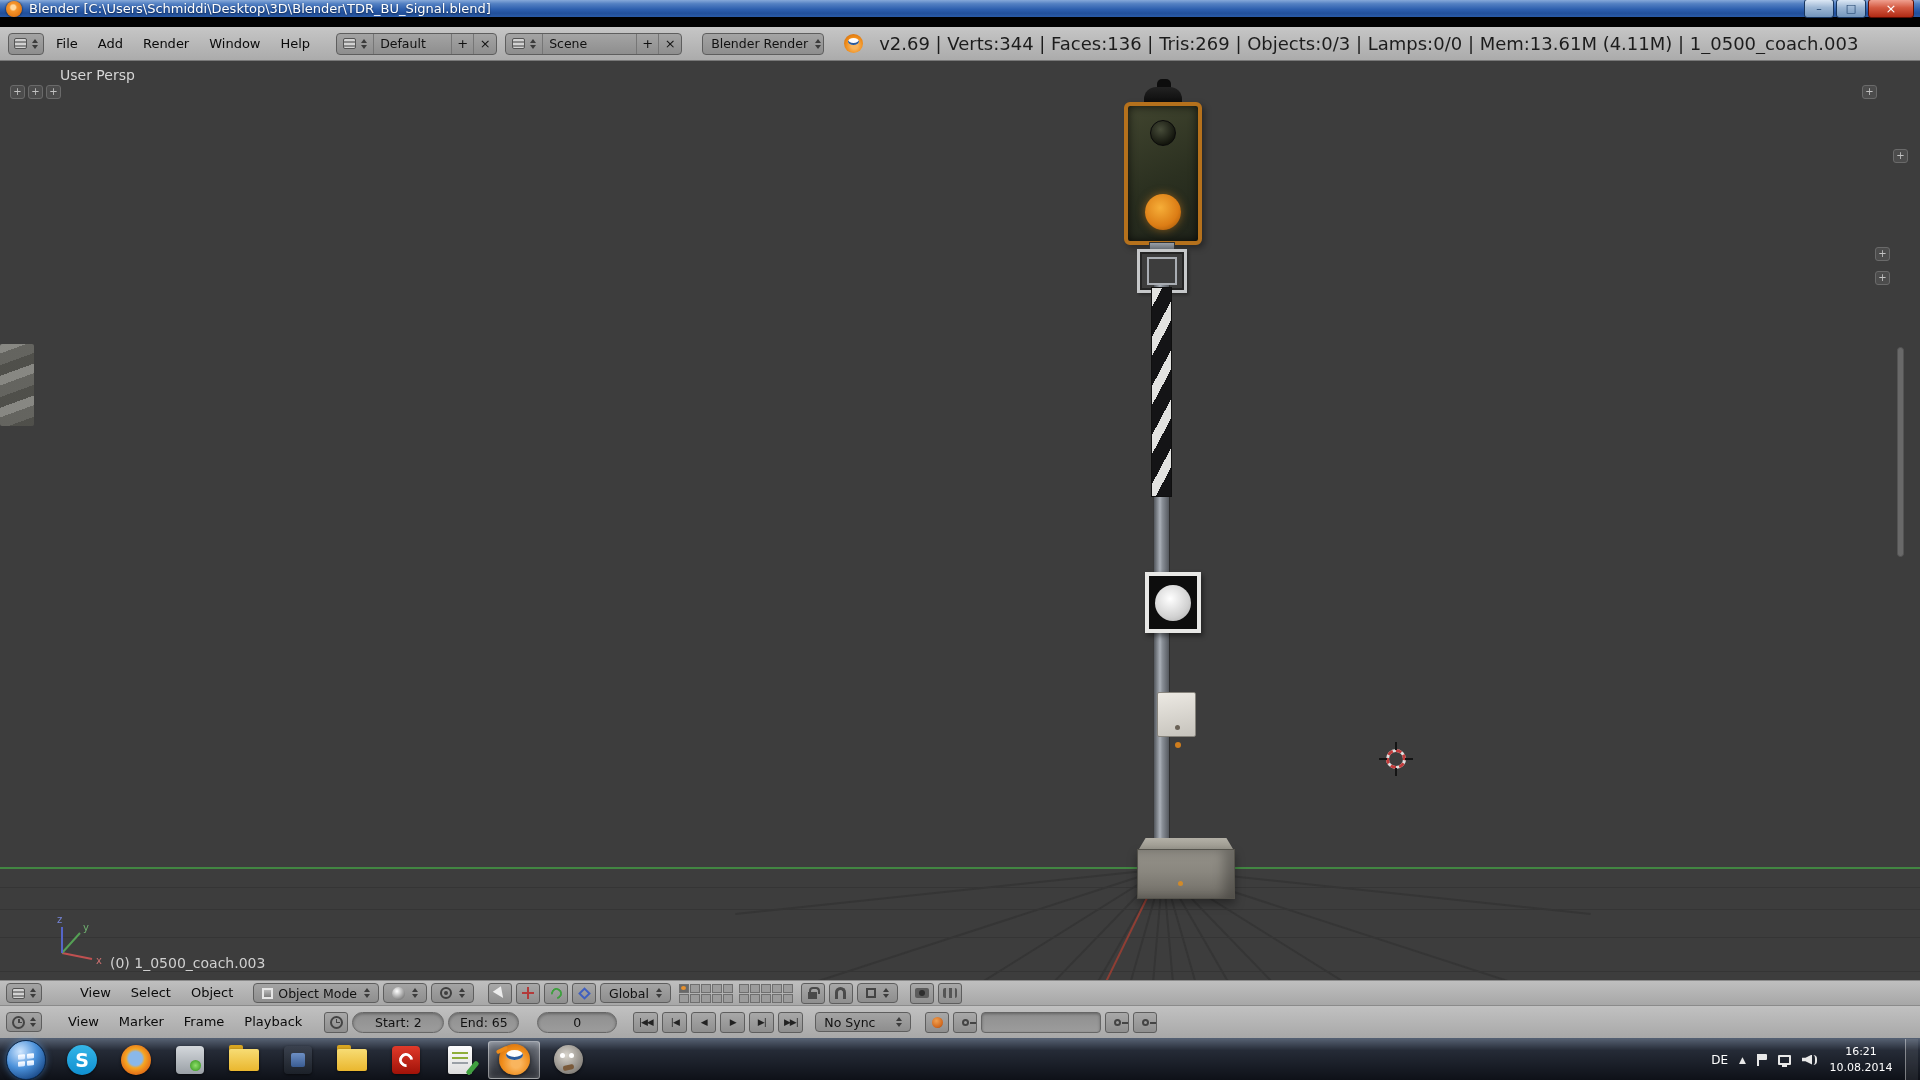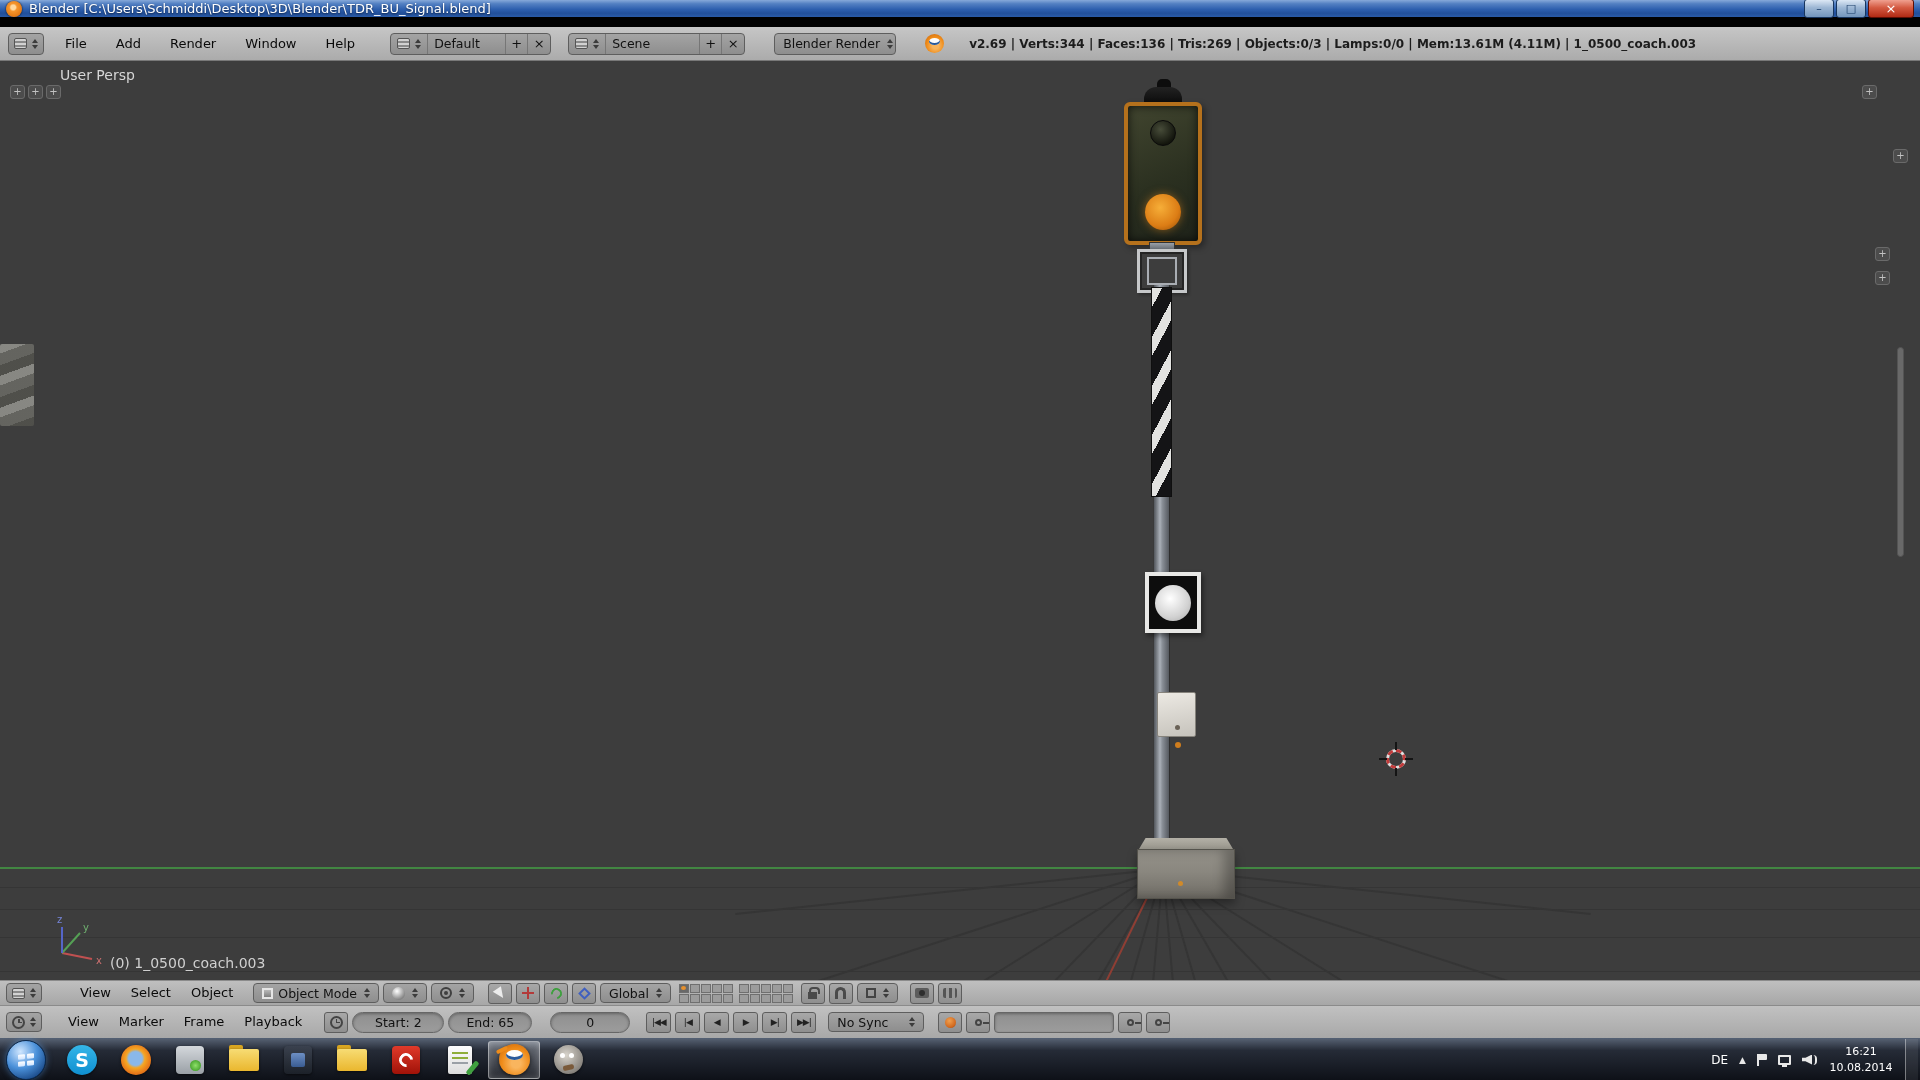--- a/index.html
+++ b/index.html
@@ -56,24 +56,24 @@
   .film{width:14px;height:10px;background:repeating-linear-gradient(90deg,#555 0 3px,#999 3px 6px);border-radius:2px;}
   .clockic{width:13px;height:13px;border:2px solid #444;border-radius:50%;position:relative;}
   .clockic::before{content:'';position:absolute;left:4px;top:1px;width:1.5px;height:4px;background:#444;}
   .clockic::after{content:'';position:absolute;left:4px;top:4px;width:4px;height:1.5px;background:#444;}
   .keyic{width:7px;height:7px;border:2px solid #444;border-radius:50%;position:relative;}
   .keyic::after{content:'';position:absolute;left:6px;top:1px;width:6px;height:2px;background:#444;}
   .recdot{width:11px;height:11px;border-radius:50%;background:radial-gradient(circle at 40% 35%,#f0a050,#d2691e 65%,#8a3a0a);}
   .blogo{width:19px;height:19px;border-radius:50%;position:relative;flex:0 0 auto;
     background:radial-gradient(circle at 55% 62%,#f8b45c 0 20%,#ef8c1a 55%,#c9650a 95%);}
   .blogo::after{content:'';position:absolute;left:4px;top:4px;width:11px;height:7px;border-radius:50%;background:#fdfdfd;box-shadow:inset 0 -2px 0 #2a5a9a;}
-  .stats{font-size:12px;color:#1c1c1c;margin-left:12px;white-space:nowrap;overflow:hidden;font-weight:bold;}
-
-  
-  #topheader{position:absolute;left:0;top:27px;width:1920px;height:34px;display:flex;align-items:center;padding:0 8px;gap:13px;
+  .stats{font-size:18px;color:#1c1c1c;margin-left:12px;white-space:nowrap;overflow:hidden;}
+
+  
+  #topheader{position:absolute;left:0;top:27px;width:1920px;height:34px;display:flex;align-items:center;padding:0 8px;gap:4px;
     background:linear-gradient(#c6c6c6,#ababab);border-bottom:1px solid #787878;}
   .edbtn{gap:3px;padding:0 5px;}
 
   
   #viewport{position:absolute;left:0;top:61px;width:1920px;height:919px;background:#3d3d3d;overflow:hidden;}
   .ghl{position:absolute;left:0;width:1920px;height:1px;background:#353535;}
   .fan{position:absolute;left:1163px;top:808px;width:0;height:0;}
   .gl{position:absolute;left:-1px;top:0;width:2px;height:430px;background:#353535;transform-origin:top center;display:block;}
   .axis-red{position:absolute;left:-1px;top:-4px;width:2px;height:300px;background:rgba(158,62,50,.85);transform-origin:top center;display:block;}
   .horizon{position:absolute;left:0;top:806px;width:1920px;height:2px;background:rgba(66,142,66,.9);}
@@ -451,21 +451,21 @@
     </div>
     <span class="menu" style="margin-left:14px">View</span>
     <span class="menu">Marker</span>
     <span class="menu">Frame</span>
     <span class="menu">Playback</span>
 
     <div class="tbtn" style="margin-left:10px">
         <span class="clockic"></span>
       </div>
     <div class="bfield" style="width:92px">Start: 2</div>
-    <div class="bfield" style="width:84px">End: 65</div>
+    <div class="bfield" style="width:71px">End: 65</div>
     <div class="bfield" style="width:80px;margin-left:14px">0</div>
 
     <div class="tbtn pb" style="margin-left:12px">|◀◀</div>
     <div class="tbtn pb">|◀</div>
     <div class="tbtn pb">◀</div>
     <div class="tbtn pb">▶</div>
     <div class="tbtn pb">▶|</div>
     <div class="tbtn pb">▶▶|</div>
 
     <div class="bbtn" style="height:20px;margin-left:8px;width:96px;justify-content:space-between">

